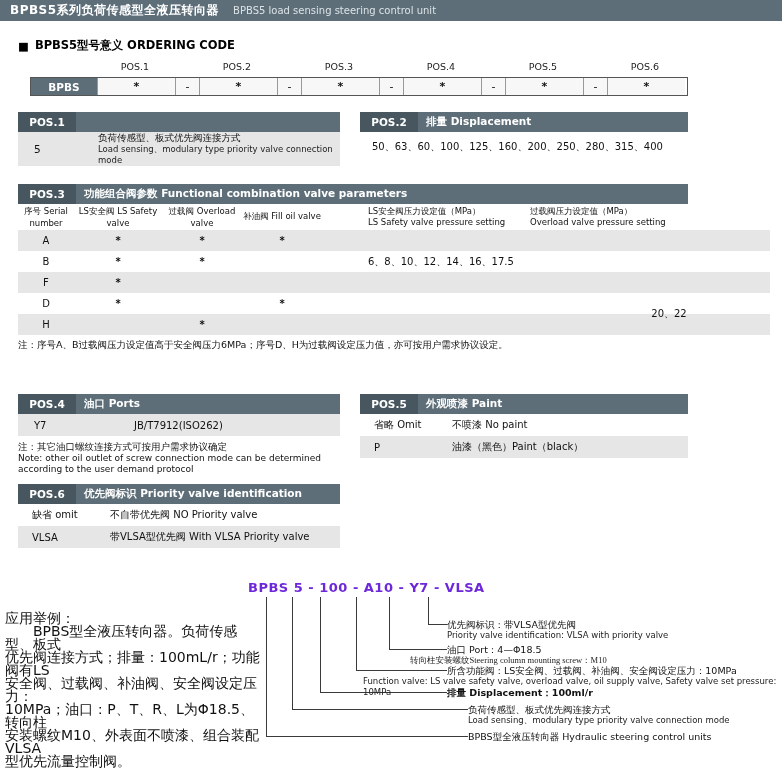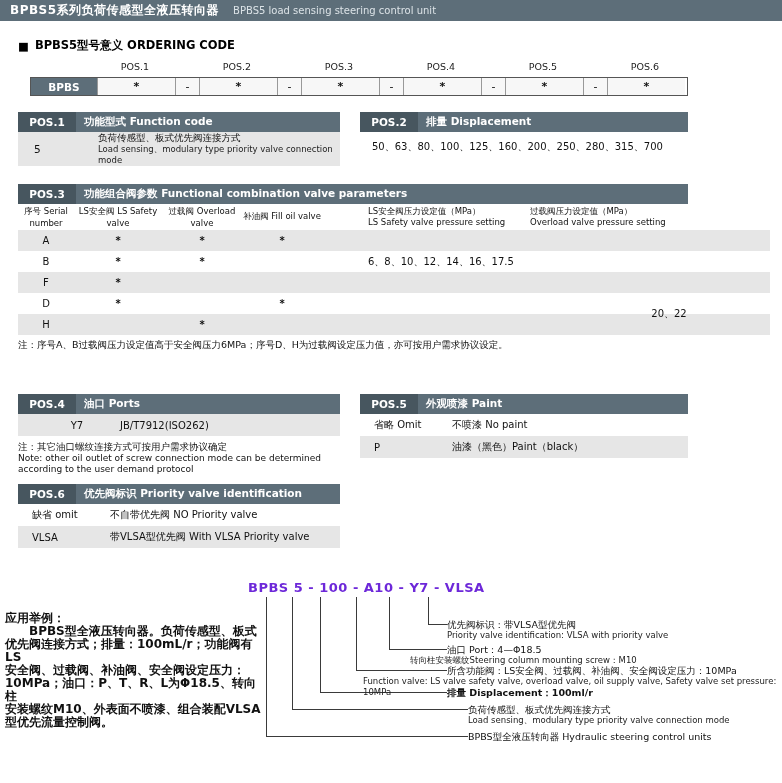--- a/index.html
+++ b/index.html
@@ -73,32 +73,32 @@
               display:flex; align-items:center; justify-content:center; font-size:10px; }
   .p3-note-cn { position:absolute; top:155px; left:0; font-size:9.5px; }
   .p3-note-en { position:absolute; top:168px; left:0; width:700px; font-size:9px; line-height:11px; }
 
   
   .pos4 { left:18px; top:394px; width:322px; }
   .pos5 { left:360px; top:394px; width:328px; }
   .pos6 { left:18px; top:484px; width:322px; }
   .tr { display:flex; height:22px; align-items:center; font-size:10px; }
   .tr-code { width:92px; padding-left:14px; flex:none; }
-  .p4-code { width:102px; padding-left:16px; flex:none;text-align:center; }
+  .p4-code { width:116px; padding-left:16px; flex:none; }
   .note-cn { left:18px; top:441px; font-size:9.5px; }
   .note-en { left:18px; top:453px; width:312px; font-size:9px; line-height:10.5px; }
 
   
-  .ex-intro { left:5px; top:612px; width:256px; font-size:12px; line-height:13px;font-weight:bold; }
+  .ex-intro { left:5px; top:612px; width:256px; font-size:14px; line-height:13px; }
   .ex-code { left:248px; top:580px; font-size:13px; font-weight:bold; letter-spacing:0.5px; color:#6d28d9; }
   .vline { position:absolute; width:1px; background:#3a3a3a; }
   .hline { position:absolute; height:1px; background:#3a3a3a; }
   .callout-cn { font-size:9.5px; line-height:11px; }
   .callout-en { font-size:8.5px; line-height:11px; color:#222; }
-  .ml-36 { margin-left:-37px; }
+  .ml-36 { margin-left:-37px;font-family:Liberation Serif, serif; }
   .ml-84 { margin-left:-84px; }
 </style>
 </head>
 <body>
 
 <div class="page">
 
   <div class="topbar abs">
     <span class="topbar-cn">BPBS5系列负荷传感型全液压转向器</span>
     <span class="topbar-en">BPBS5 load sensing steering control unit</span>
@@ -135,37 +135,36 @@
     <div class="oc oc-star">*</div>
     <div class="oc oc-dash">-</div>
     <div class="oc oc-star">*</div>
     <div class="oc oc-dash">-</div>
     <div class="oc oc-star">*</div>
   </div>
 
   <div class="pos1 abs">
     <div class="thead">
       <div class="pos-box">POS.1</div>
-      <div class="thead-title">功能型式 Function code</div>
     </div>
     <div class="pos1-body row-gray">
       <div class="pos1-code">5</div>
       <div>
         <div class="desc-cn">负荷传感型、板式优先阀连接方式</div>
         <div class="desc-en">Load sensing、modulary type priority valve connection mode</div>
       </div>
     </div>
   </div>
 
   <div class="pos2 abs">
     <div class="thead">
       <div class="pos-box">POS.2</div>
       <div class="thead-title">排量 Displacement</div>
     </div>
-    <div class="pos2-body">50、63、80、100、125、160、200、250、280、315、700</div>
+    <div class="pos2-body">50、63、60、100、125、160、200、250、280、315、400</div>
   </div>
 
   <div class="pos3 abs">
     <div class="thead">
       <div class="pos-box">POS.3</div>
       <div class="thead-title">功能组合阀参数 Functional combination valve parameters</div>
     </div>
 
     <div class="p3-subhead">
       <div class="p3-c1">序号 Serial number</div>

